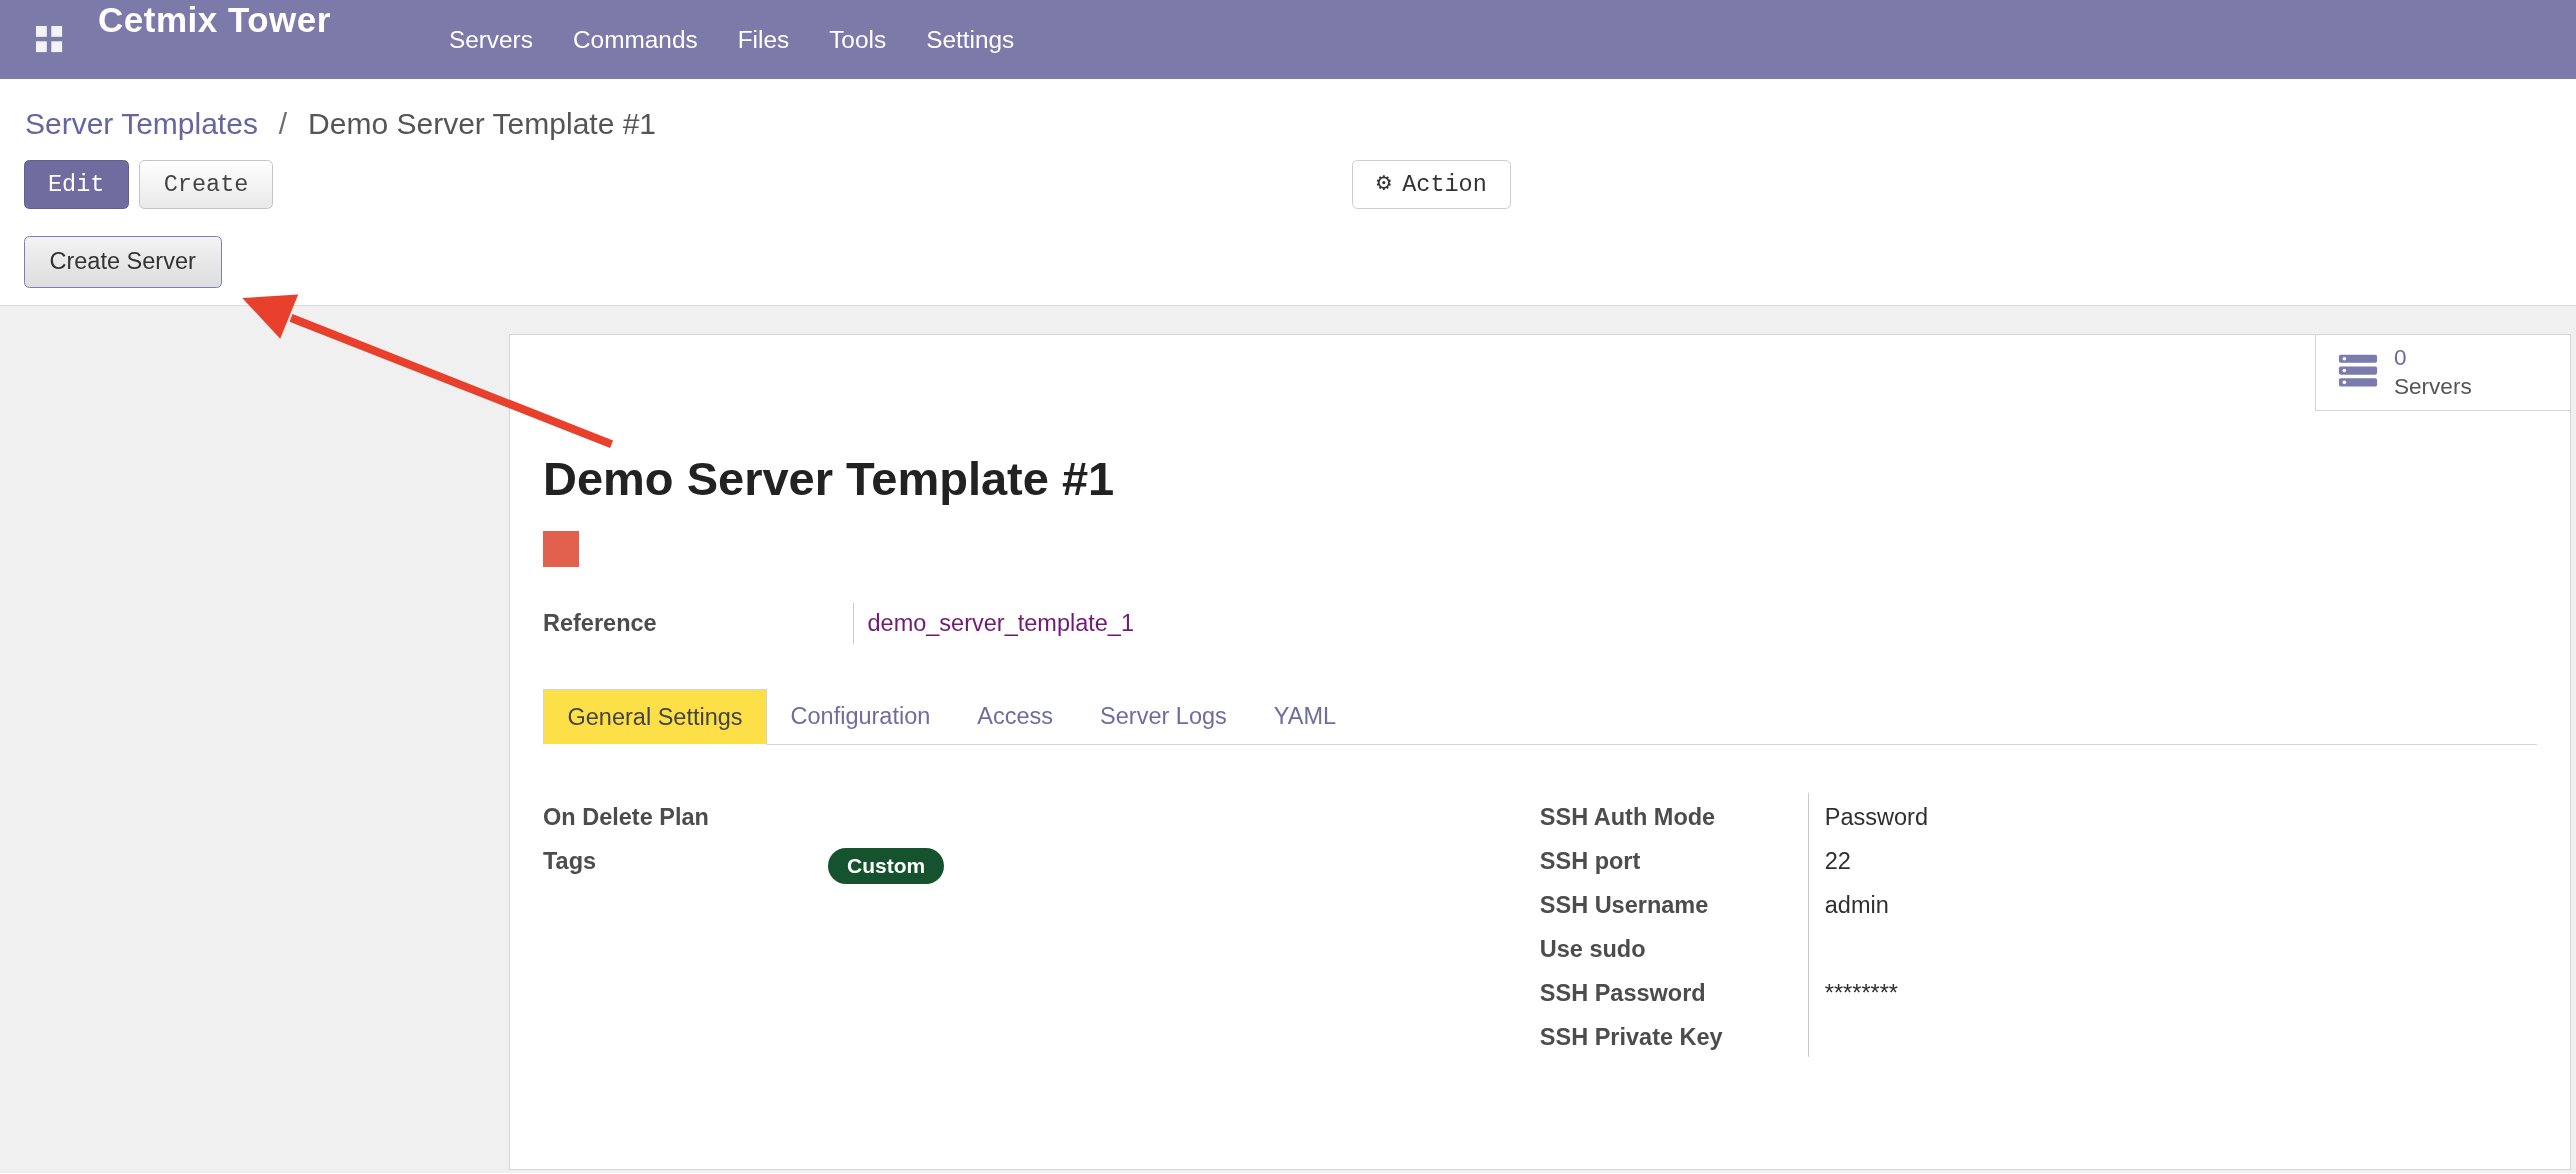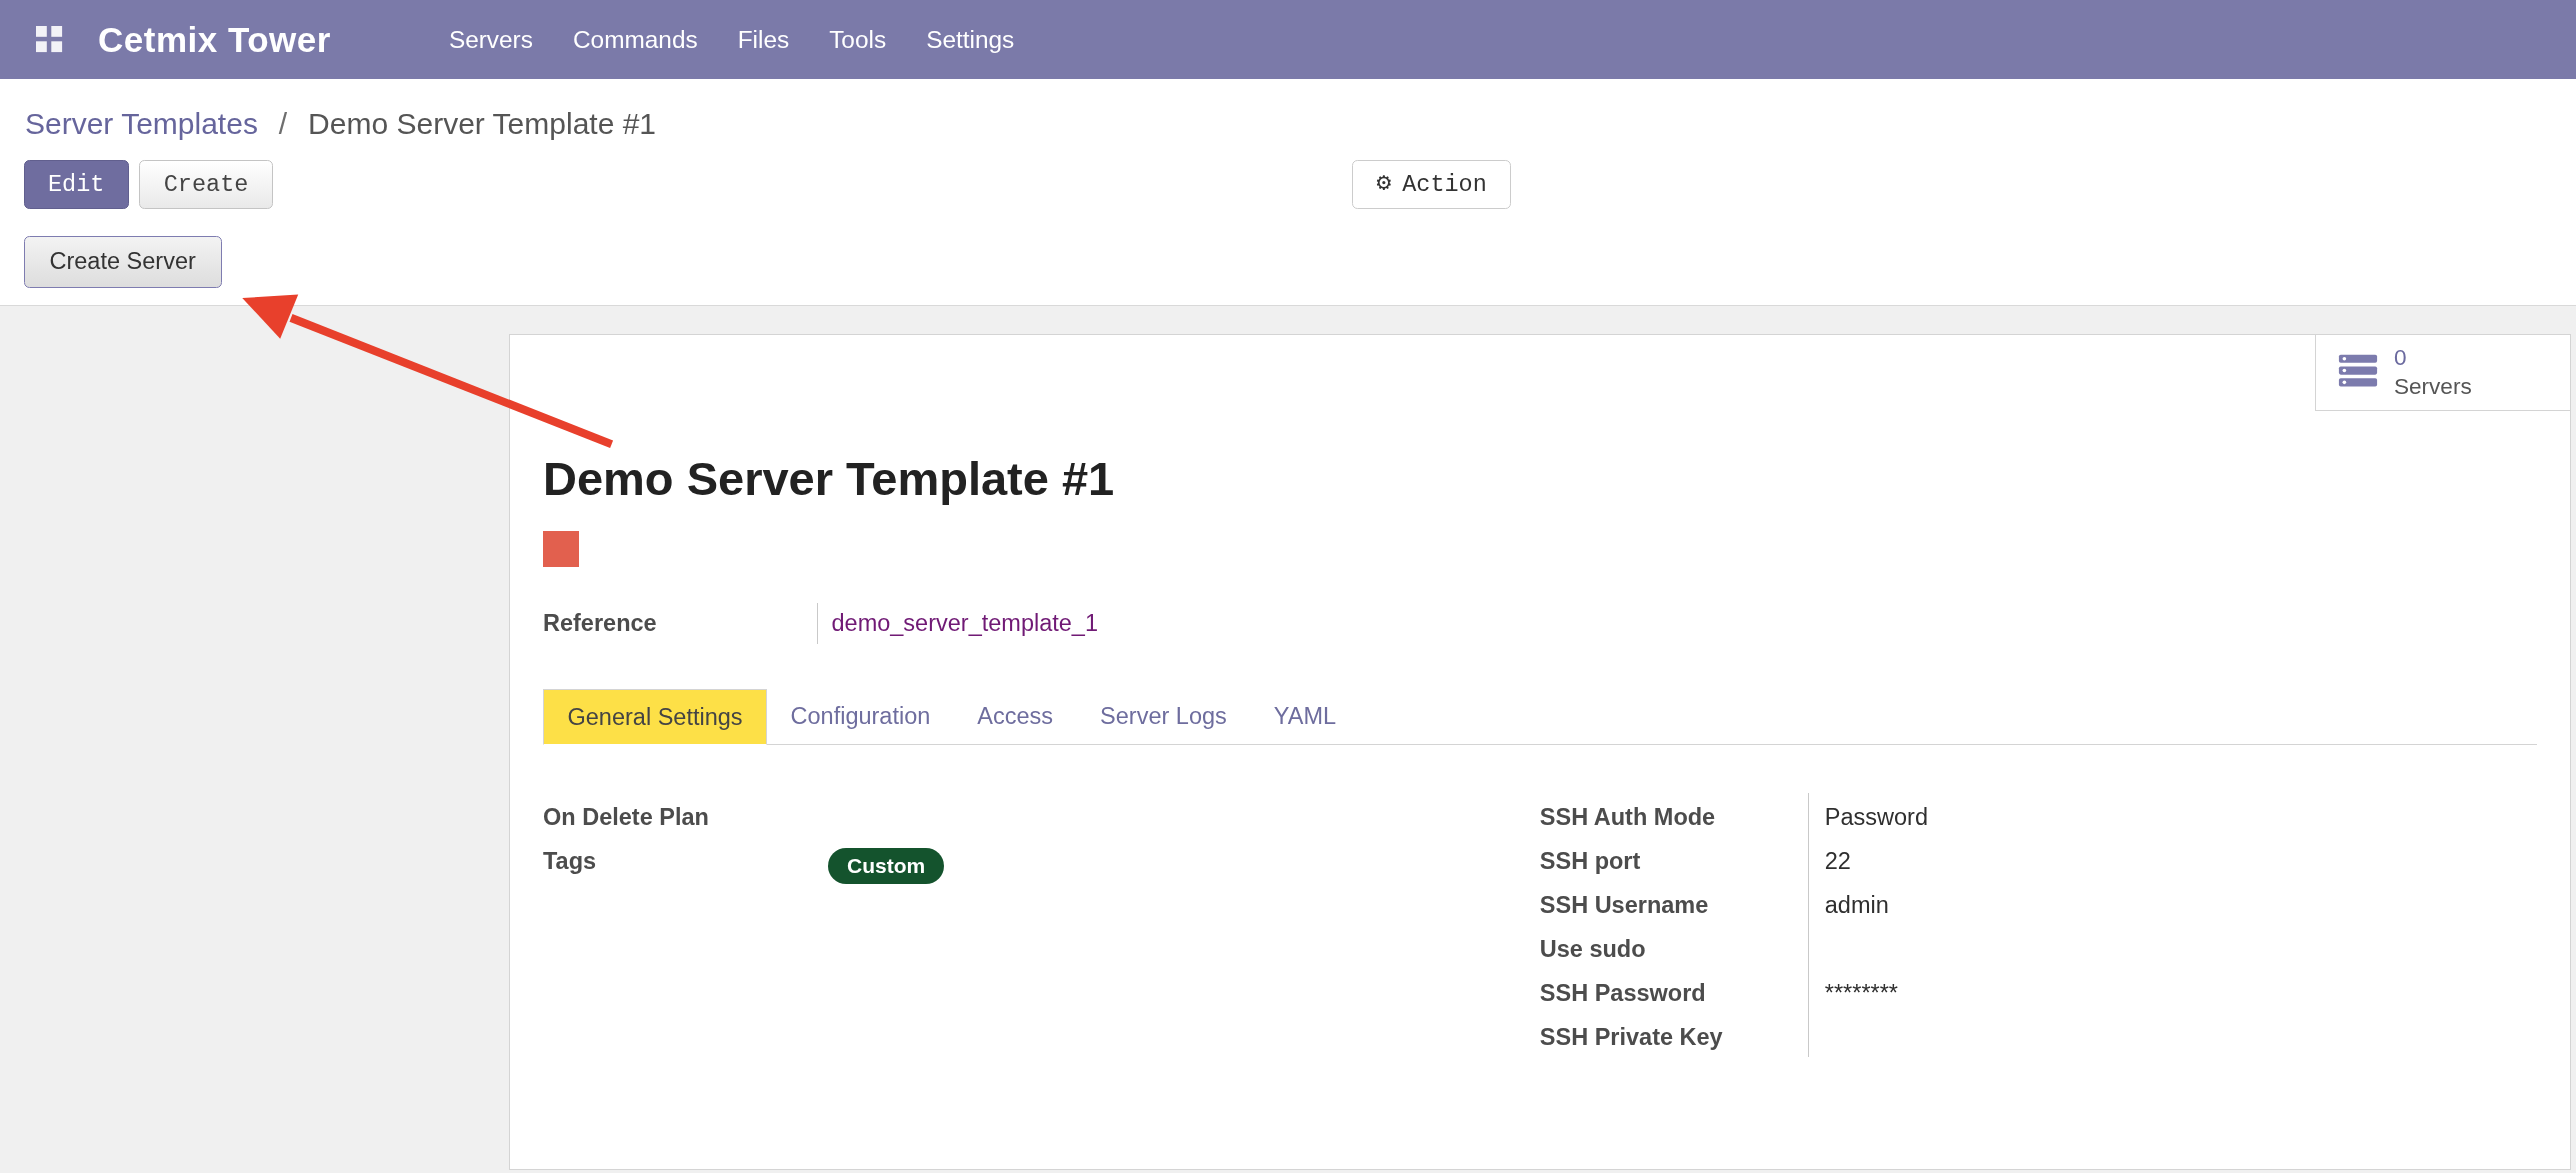--- a/index.html
+++ b/index.html
@@ -4,21 +4,21 @@
 <style>
   * { box-sizing: border-box; }
   html,body { margin:0; padding:0; }
   body {
     width:2576px; height:1174px; position:relative; overflow:hidden;
     font-family:"Liberation Sans","DejaVu Sans",sans-serif;
     background:#ffffff; color:#333; cursor:default;
   }
 
   
-  .navbar { height:79px; background:#7b7aa9; display:flex; align-items:center; padding-left:23.5px; }
+  .navbar { height:79px; background:#7b7aa9; display:flex; padding-left:23.5px; }
   .apps-btn { width:51px; height:79px; display:flex; align-items:center; justify-content:center; cursor:pointer; }
   .brand { color:#fff; font-size:35px; font-weight:700; margin-left:23.5px; letter-spacing:0.5px; }
   .nav-items { display:flex; margin-left:98px; height:79px; }
   .nav-item { color:#fff; font-size:24.4px; padding:0 20px; display:flex; align-items:center; cursor:pointer; }
 
   
   .breadcrumb { padding:27px 25px 9px 25px; font-size:30px; line-height:36px; }
   .bc-link { color:#66659c; cursor:pointer; }
   .bc-sep { color:#6e6e6e; margin:0 12.6px; }
   .bc-current { color:#555; }
@@ -48,21 +48,21 @@
   .stat-btn { position:absolute; top:0; right:0; width:255px; height:76px;
     border-left:0.9px solid #d4d4d4; border-bottom:0.9px solid #d4d4d4;
     display:flex; align-items:center; gap:16.3px; padding-left:22px; cursor:pointer; background:#fff; }
   .stat-text { font-size:22.6px; line-height:1.25; }
   .stat-value { color:#6b6a9f; }
   .stat-label { color:#565656; }
 
   .sheet-title { font-size:47px; font-weight:700; color:#222; margin:117px 0 0 0; line-height:54px; }
   .color-swatch { width:36px; height:36px; margin-top:25px; }
 
-  .ref-row { display:flex; margin-top:36px; align-items:flex-start; }
+  .ref-row { display:flex; margin-top:36px; align-items:flex-start;gap:36px; }
   .ref-label { width:274px; font-weight:700; color:#4c4c4c; font-size:23.5px; padding:7.2px 0; }
   .ref-value { border-left:0.9px solid #c9c9c9; padding:7.2px 0 7.2px 13.5px; font-size:23.5px; color:#701a75; }
 
   .tabs { margin-top:45px; border-bottom:0.9px solid #d4d4d4; display:flex; }
   .tab { font-size:23.5px; padding:13.5px 23.5px; color:#6e6d9e; cursor:pointer; }
   .tab.active { background:#fde047; border:0.9px solid #d4d4d4; border-bottom:0.9px solid #fff; margin-bottom:-0.9px; color:#444; }
 
   .fields { display:grid; grid-template-columns:1fr 1fr; margin-top:51px; }
   .fgroup { position:relative; }
   .frow { display:flex; min-height:44px; align-items:flex-start; }

